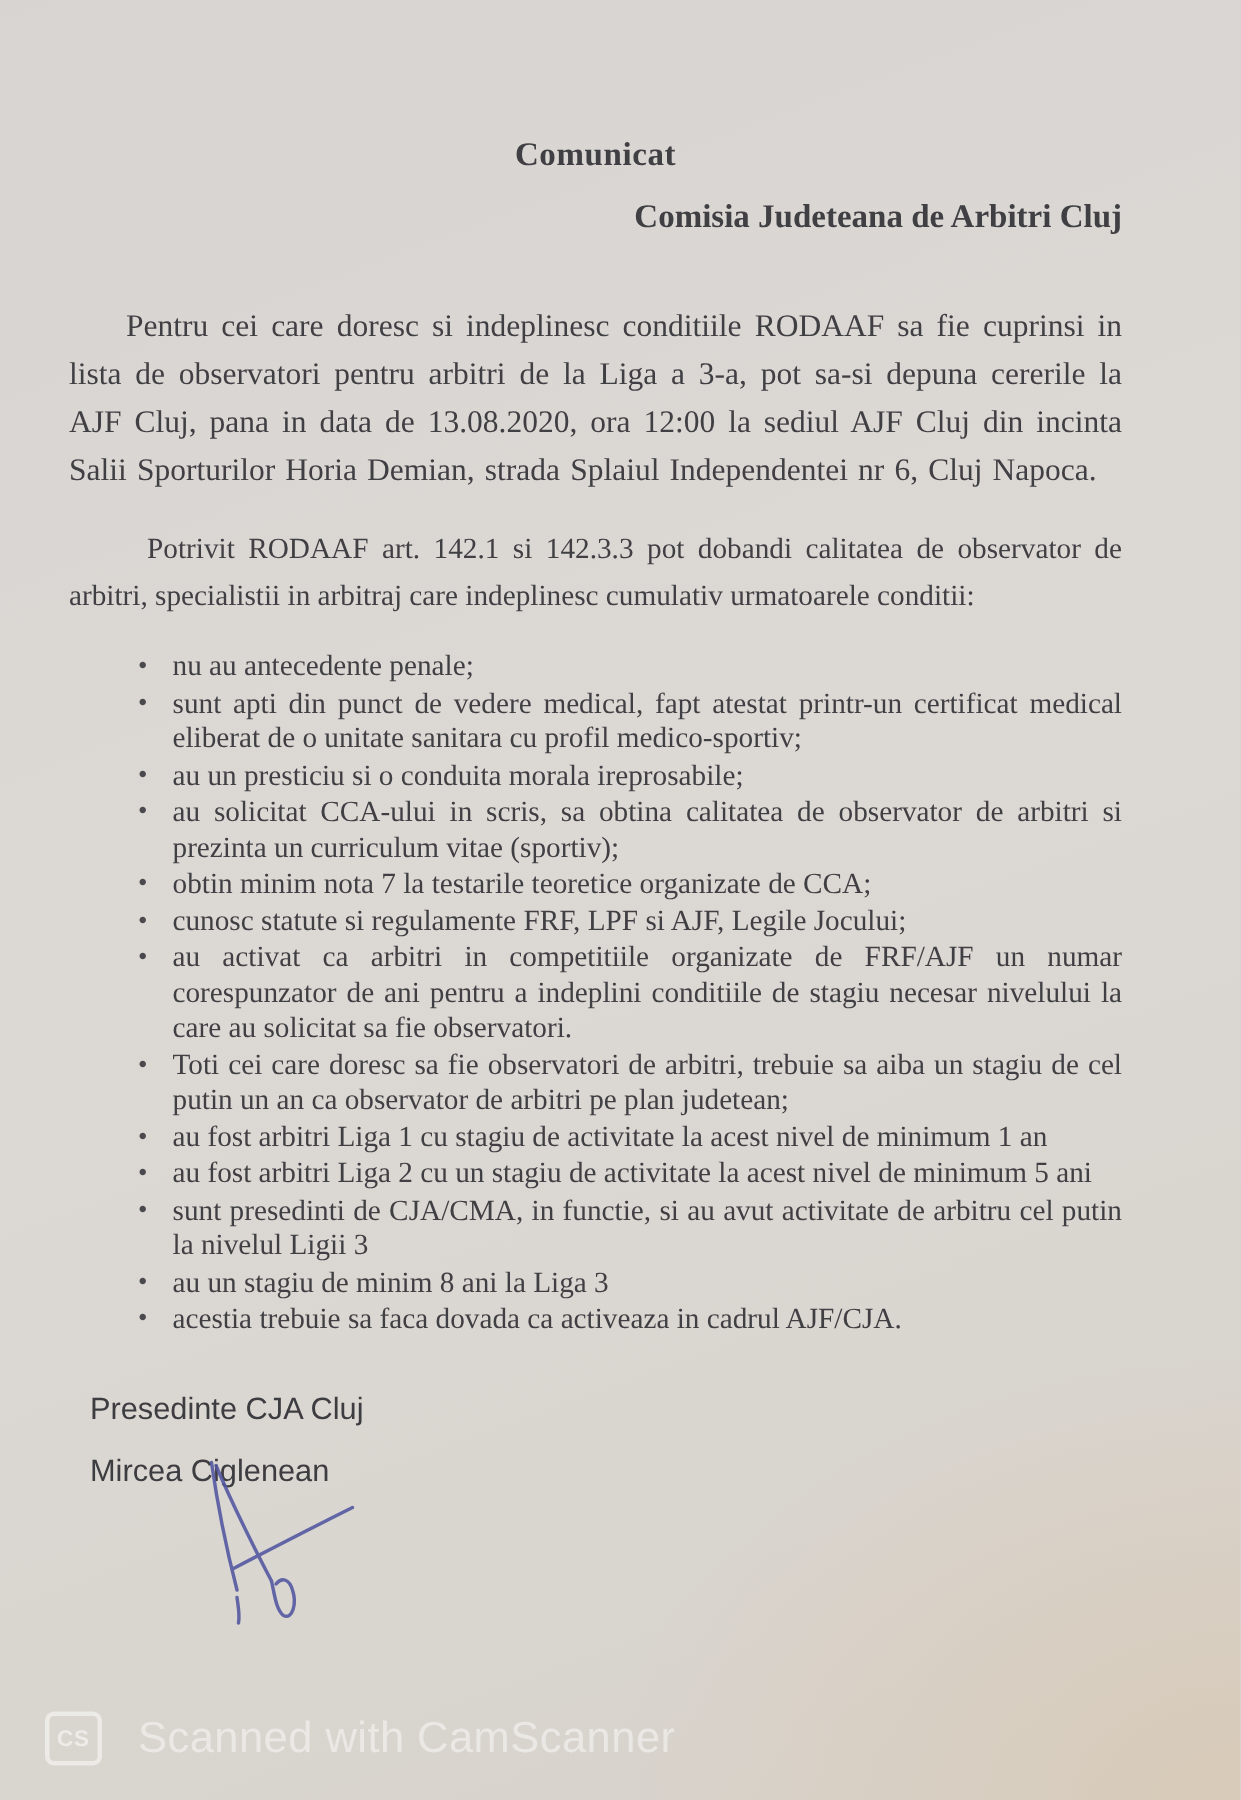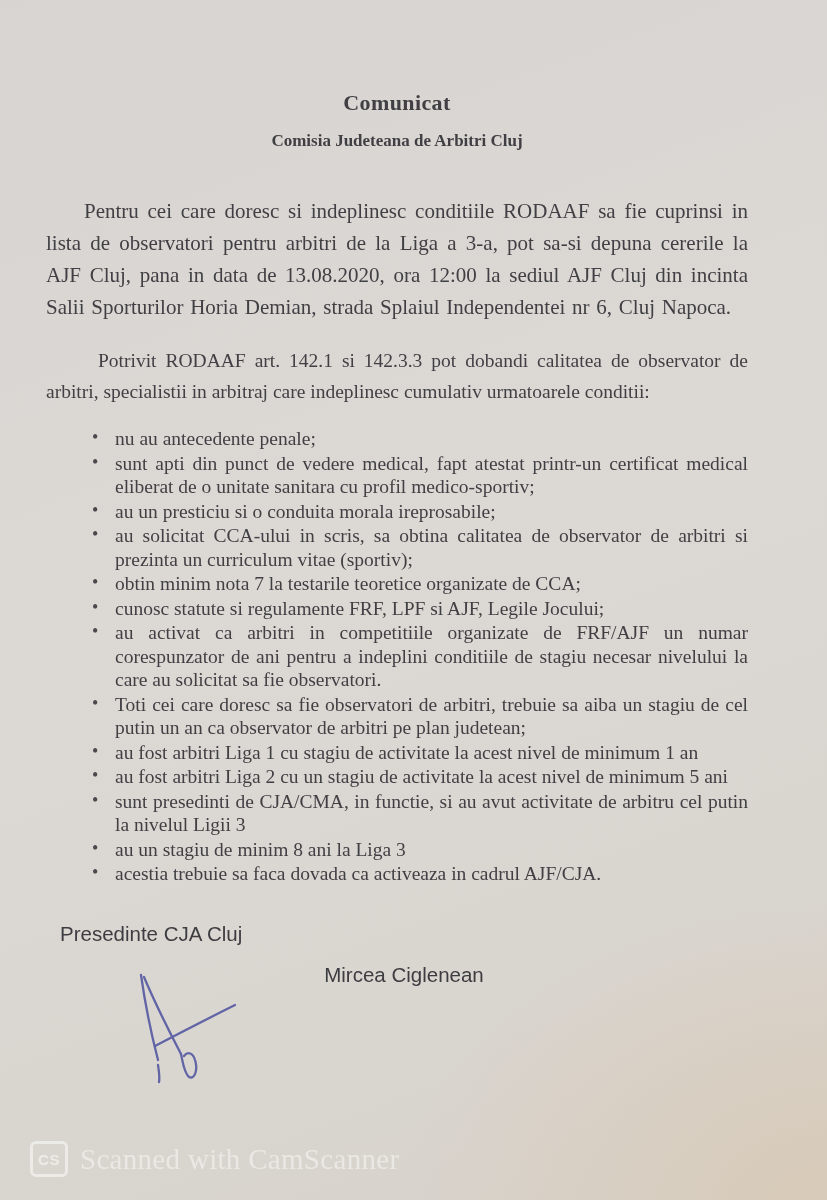--- a/index.html
+++ b/index.html
@@ -27,22 +27,22 @@
   }
   .doc-title {
     margin: 0 0 15px 0;
     text-align: center;
     font-size: 22px;
     font-weight: 700;
     letter-spacing: 0.4px;
   }
   .doc-subtitle {
     margin: 0 0 44px 0;
-    text-align: center;
-    font-size: 17px;
+    text-align: right;
+    font-size: 22px;
     font-weight: 700;
   }
   .para-1 {
     margin: 0 0 22px 0;
     font-size: 21px;
     line-height: 32px;
     text-align: justify;
     text-indent: 38px;
     word-spacing: 1.5px;
   }
@@ -74,21 +74,21 @@
     font-size: 18px;
     color: #4a494d;
   }
   .signature-block {
     margin: 36px 0 0 14px;
     font-family: "Liberation Sans", sans-serif;
     font-size: 20.5px;
     color: #3d3d41;
   }
   .sig-role { margin-bottom: 17px; }
-  .sig-name { margin: 0; text-align: center; }
+  .sig-name { margin: 0; }
   .sig-scribble {
     position: absolute;
     left: 123px;
     top: 963px;
     width: 160px;
     height: 130px;
     pointer-events: none;
   }
   .watermark {
     position: absolute;
@@ -109,22 +109,22 @@
     display: flex;
     align-items: center;
     justify-content: center;
     font-family: "Liberation Sans", sans-serif;
     font-weight: 700;
     font-size: 15px;
     color: rgba(255,255,255,0.55);
     letter-spacing: 0.5px;
   }
   .wm-text {
-    margin-left: 12px;
-    font-family: Liberation Serif, serif;
+    margin-left: 24px;
+    font-family: Liberation Sans, sans-serif;
     font-size: 29px;
     color: rgba(255,255,255,0.47);
     letter-spacing: 0.3px;
   }
 </style>
 </head>
 <body>
 
 <div class="page">
   <div class="content">

